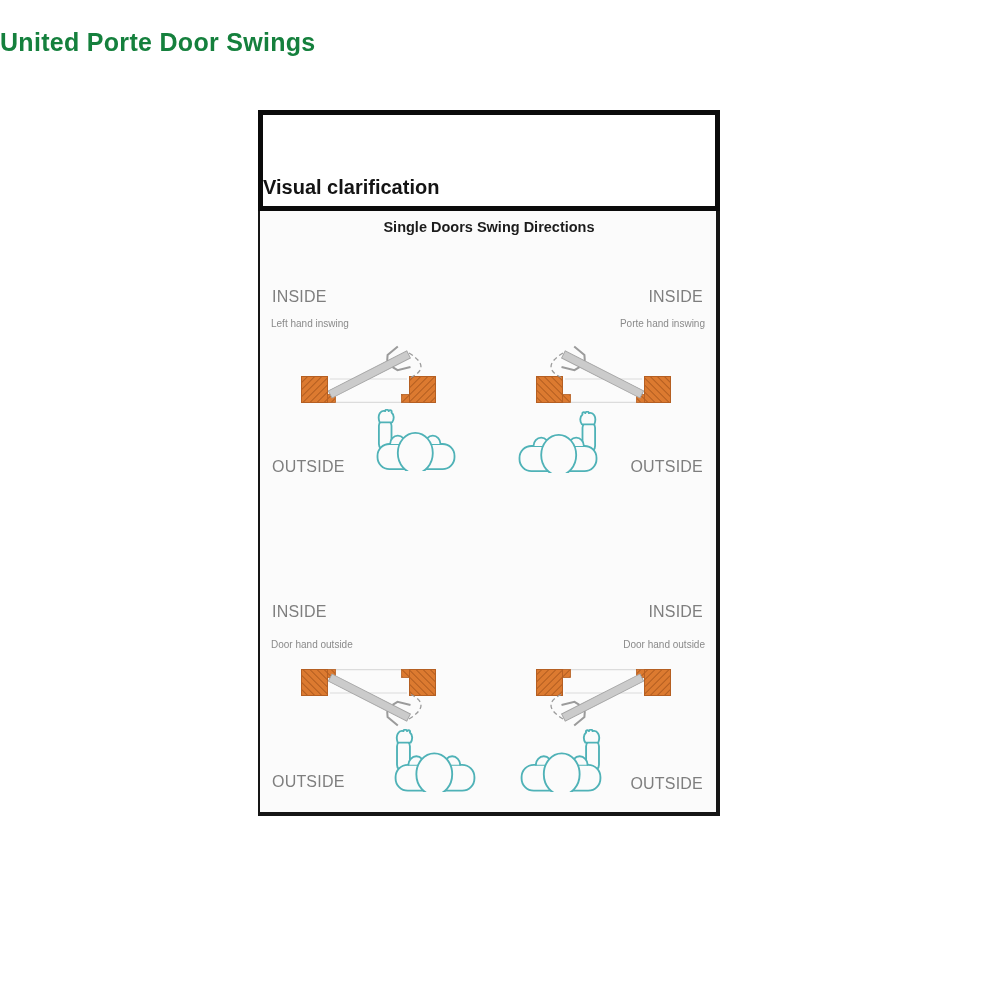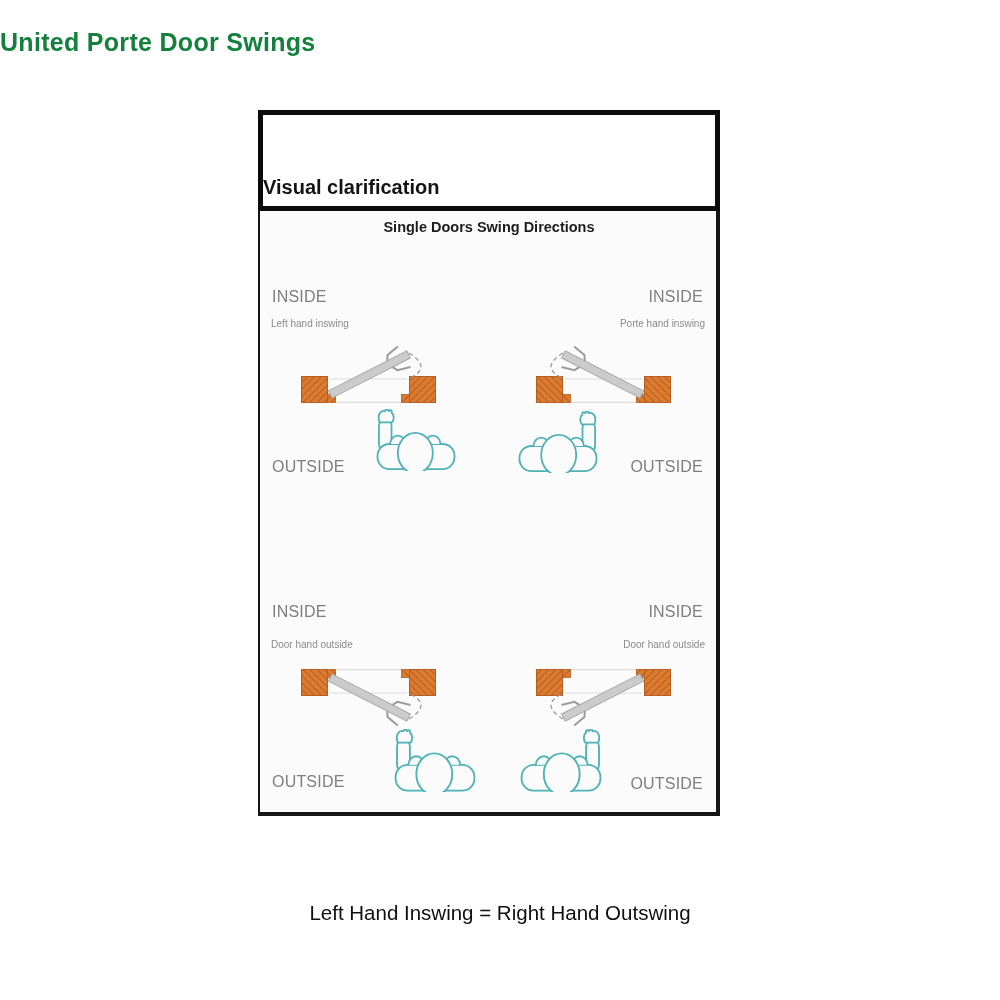--- a/index.html
+++ b/index.html
@@ -110,16 +110,15 @@
   <div class="abs swing-label ra" style="right:295px;top:639px">Door hand  outside</div>
   <svg class="abs" style="left:536px;top:668px" width="135" height="64" viewBox="0 0 135 64" xmlns="http://www.w3.org/2000/svg" xmlns:xlink="http://www.w3.org/1999/xlink">
     <use href="#door-asm" xlink:href="#door-asm" transform="translate(135,64) scale(-1,-1)"></use>
   </svg>
   <svg class="abs" style="left:518px;top:729px" width="86" height="63.1" viewBox="0 0 120 88" xmlns="http://www.w3.org/2000/svg" xmlns:xlink="http://www.w3.org/1999/xlink">
     <use href="#person-fig" xlink:href="#person-fig" transform="translate(120,0) scale(-1,1)"></use>
   </svg>
   <div class="abs dir-label ra" style="right:297px;top:775px">OUTSIDE</div>
 
   <div class="abs" id="footer">
-    <div>Left Hand Inswing = Right Hand Outswing</div>
   </div>
 
 </div>
 
 </body></html>

